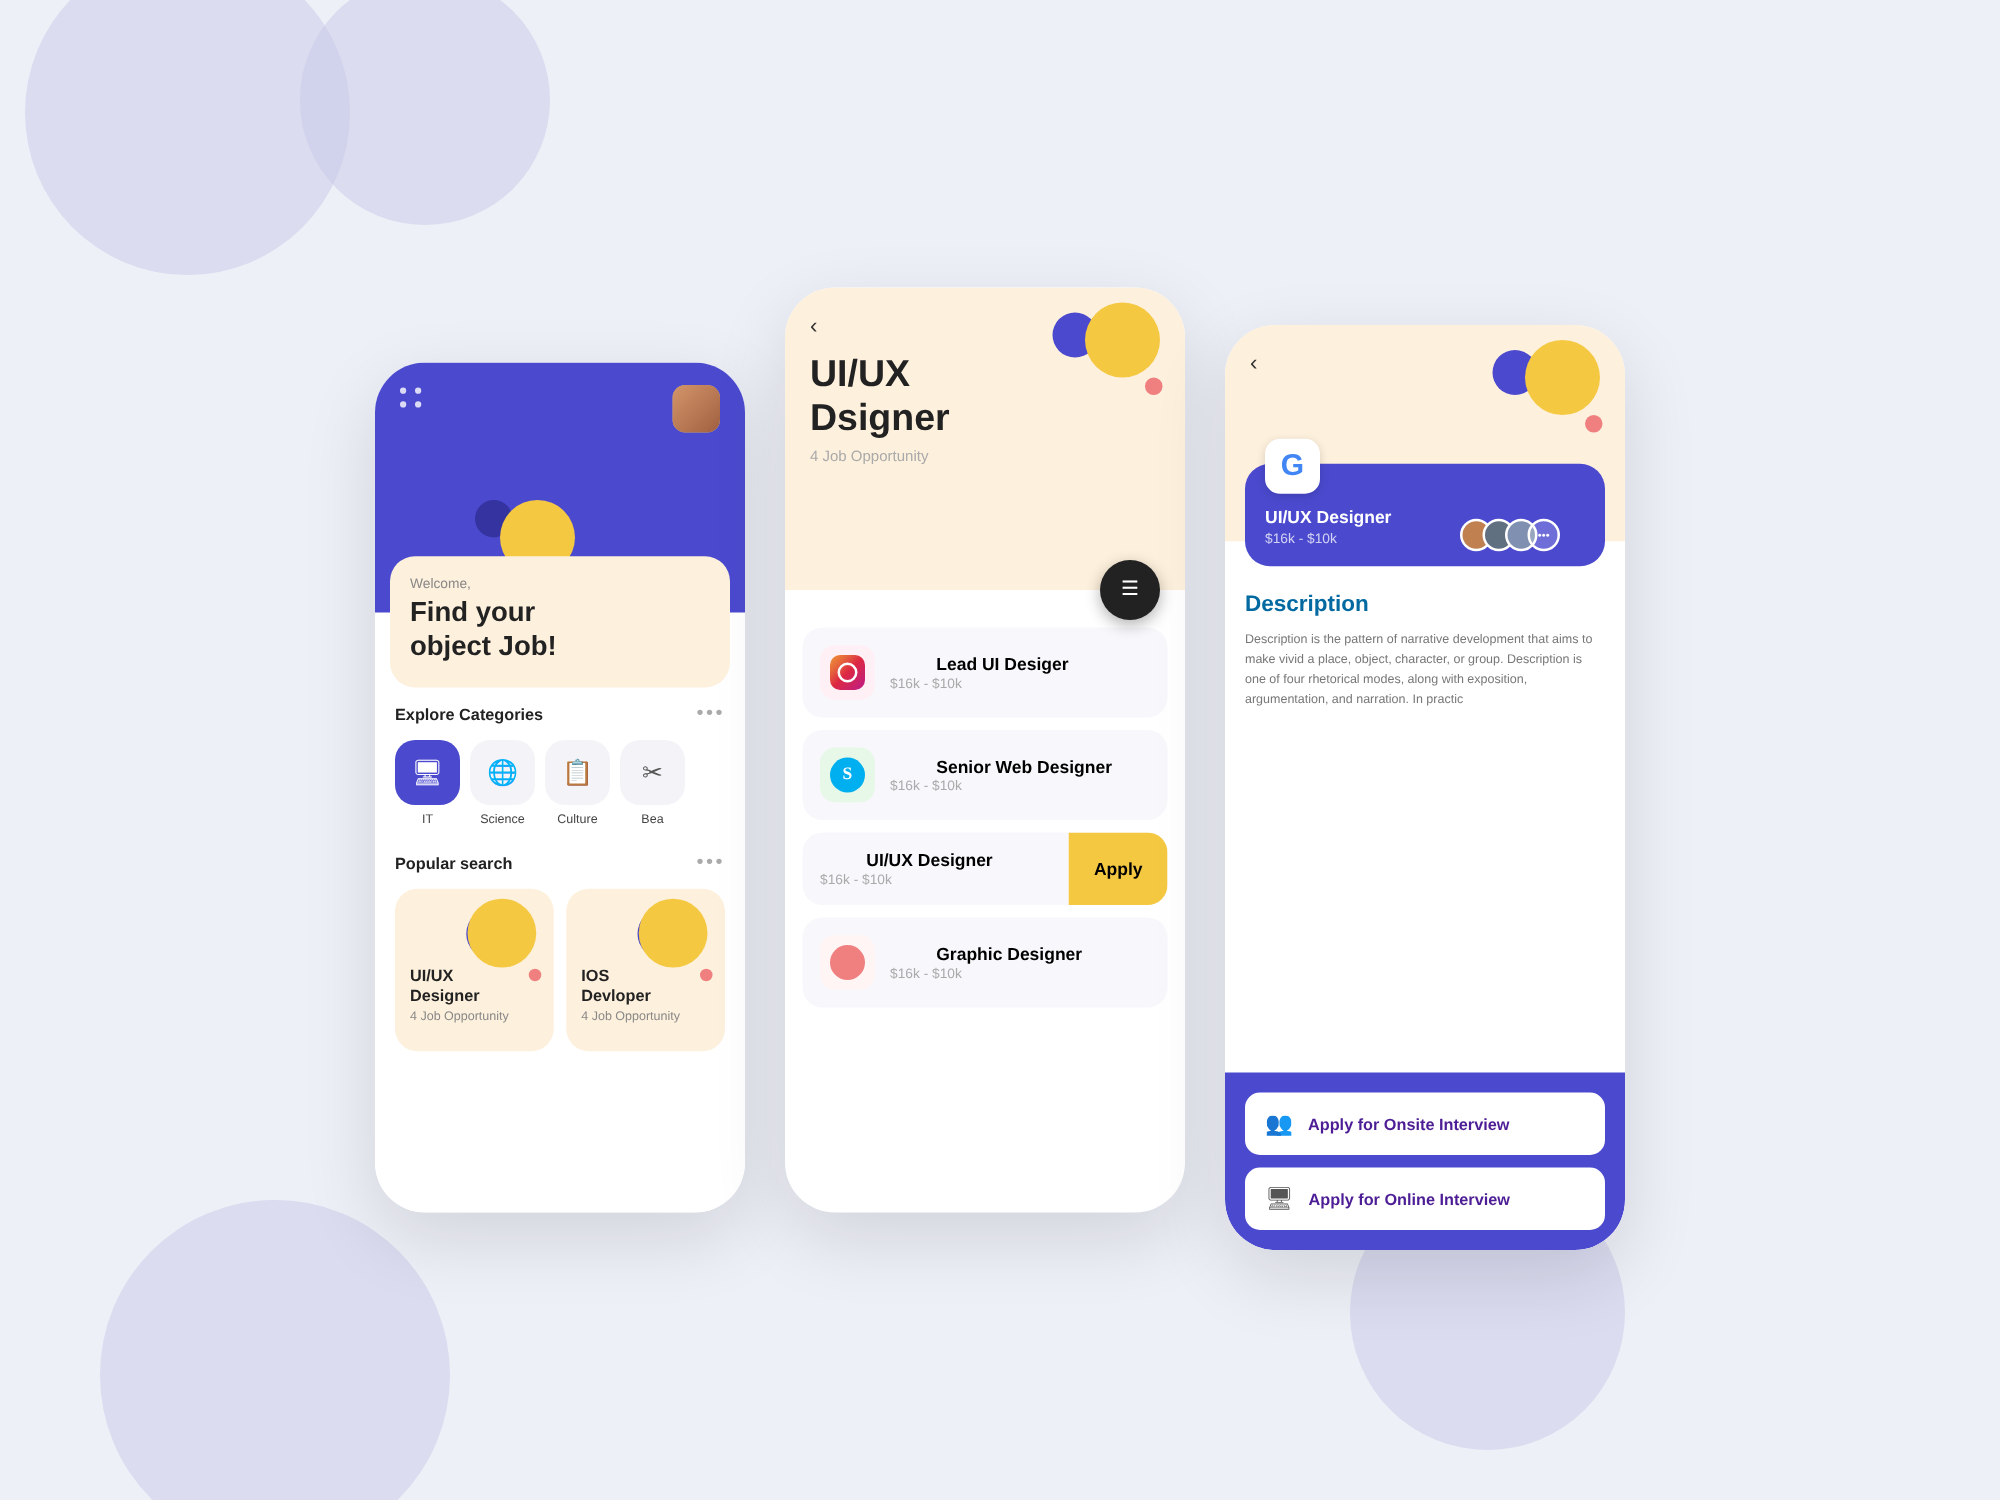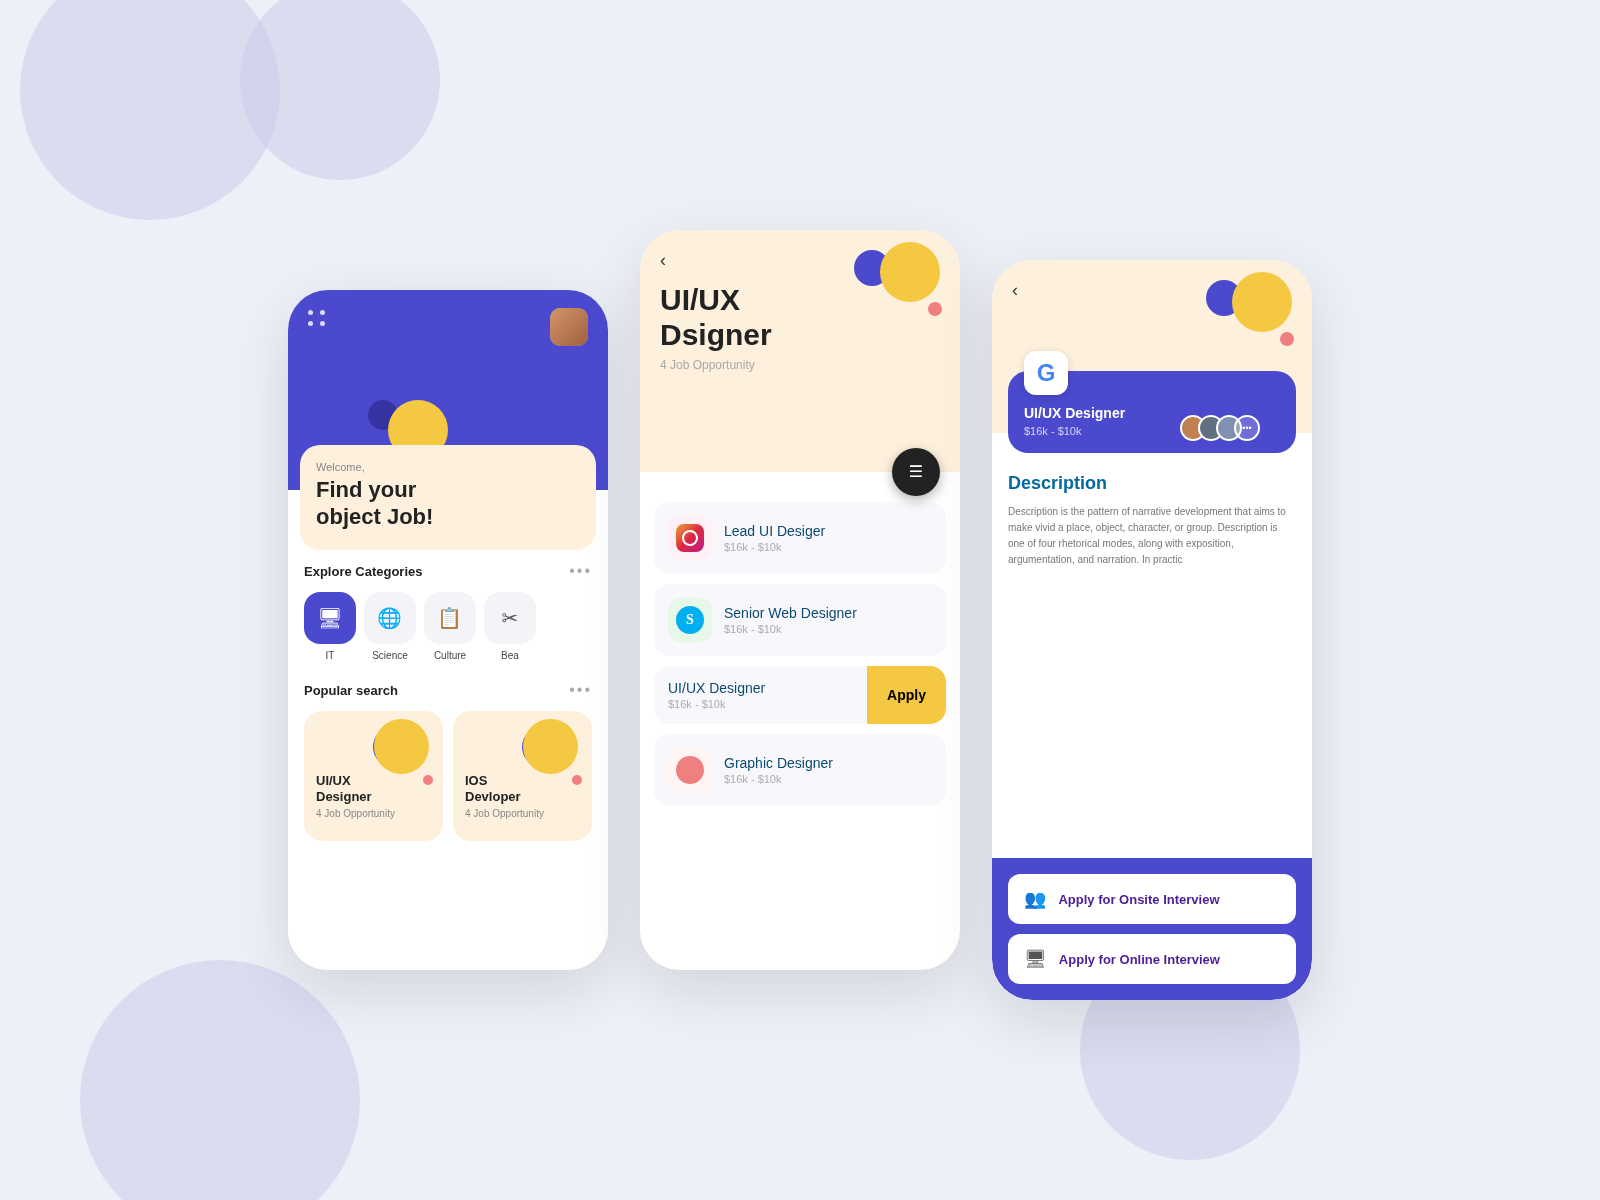--- a/index.html
+++ b/index.html
@@ -41,21 +41,21 @@
       position: relative;
       background: #fff;
       border-radius: 40px;
       box-shadow: 0 20px 60px rgba(0,0,0,0.12);
       overflow: hidden;
       flex-shrink: 0;
     }
 
     
     .phone1 {
-      width: 320px;
+      width: 296px;
       height: 680px;
       margin-top: 60px;
     }
 
     .phone1-header {
       background: #4b4acf;
       height: 200px;
       position: relative;
       padding: 20px 20px 0 20px;
     }
@@ -321,21 +321,21 @@
       border-radius: 12px;
       display: flex;
       align-items: center;
       justify-content: center;
       font-size: 22px;
       flex-shrink: 0;
     }
     .job-icon-instagram { background: #fff0f5; }
     .job-icon-skype { background: #e8f8e8; }
     .job-icon-graphic { background: #fff5f5; }
-    .job-title { font-size: 14px; font-weight: 400; color: #0c4a6e; }
+    .job-title { font-size: 14px; font-weight: 700; color: #000000; margin-left: 37px; }
     .job-salary { font-size: 11px; color: #aaa; margin-top: 2px; }
 
     
     .job-card-featured {
       background: #f8f8fc;
       border-radius: 16px;
       display: flex;
       align-items: stretch;
       overflow: hidden;
     }

